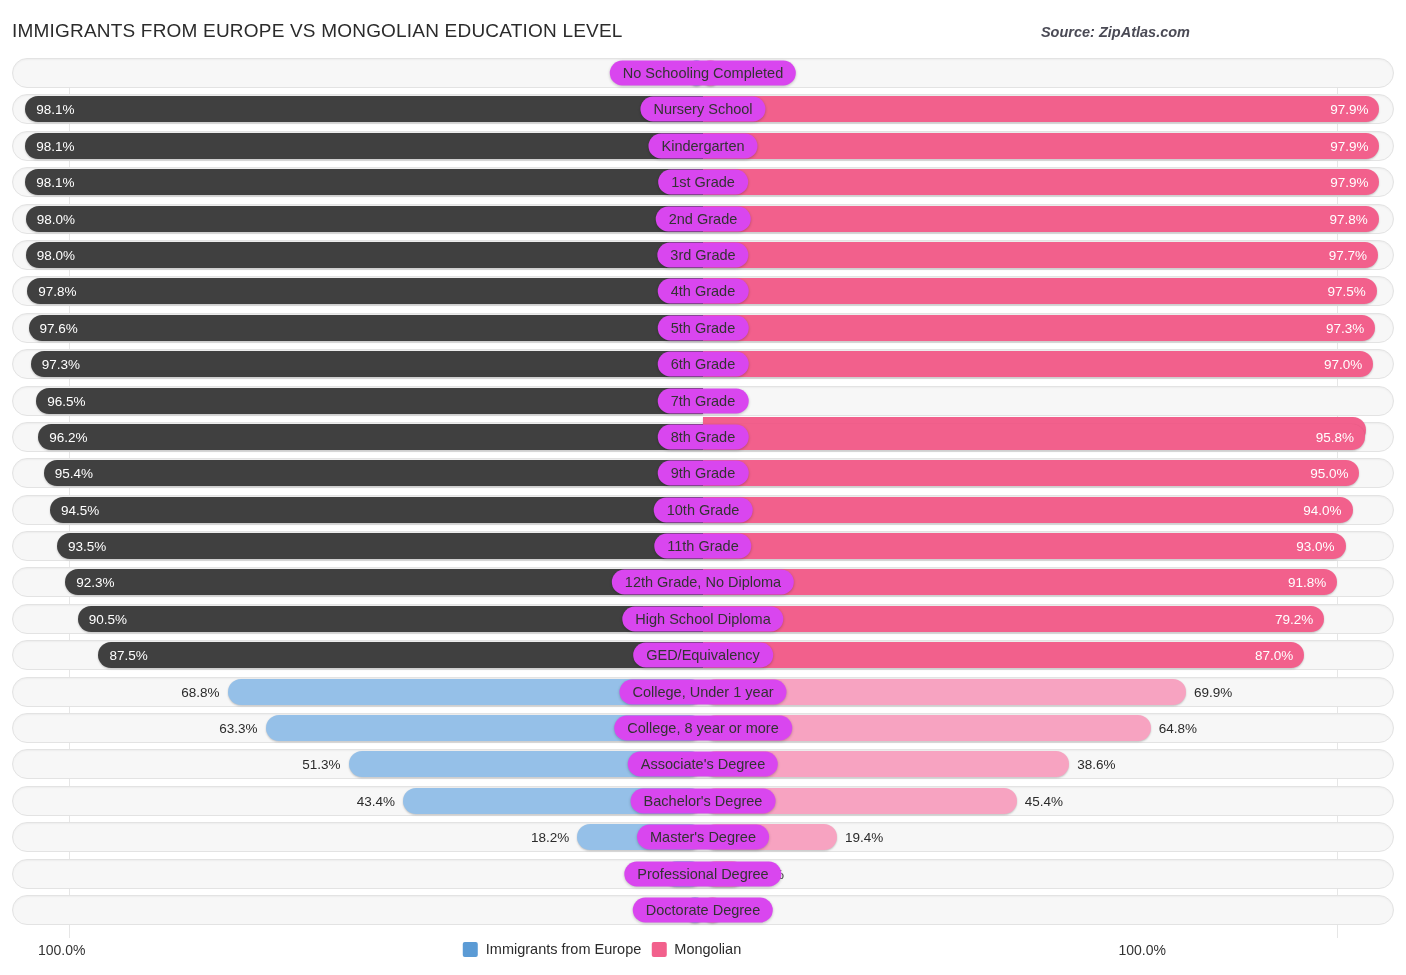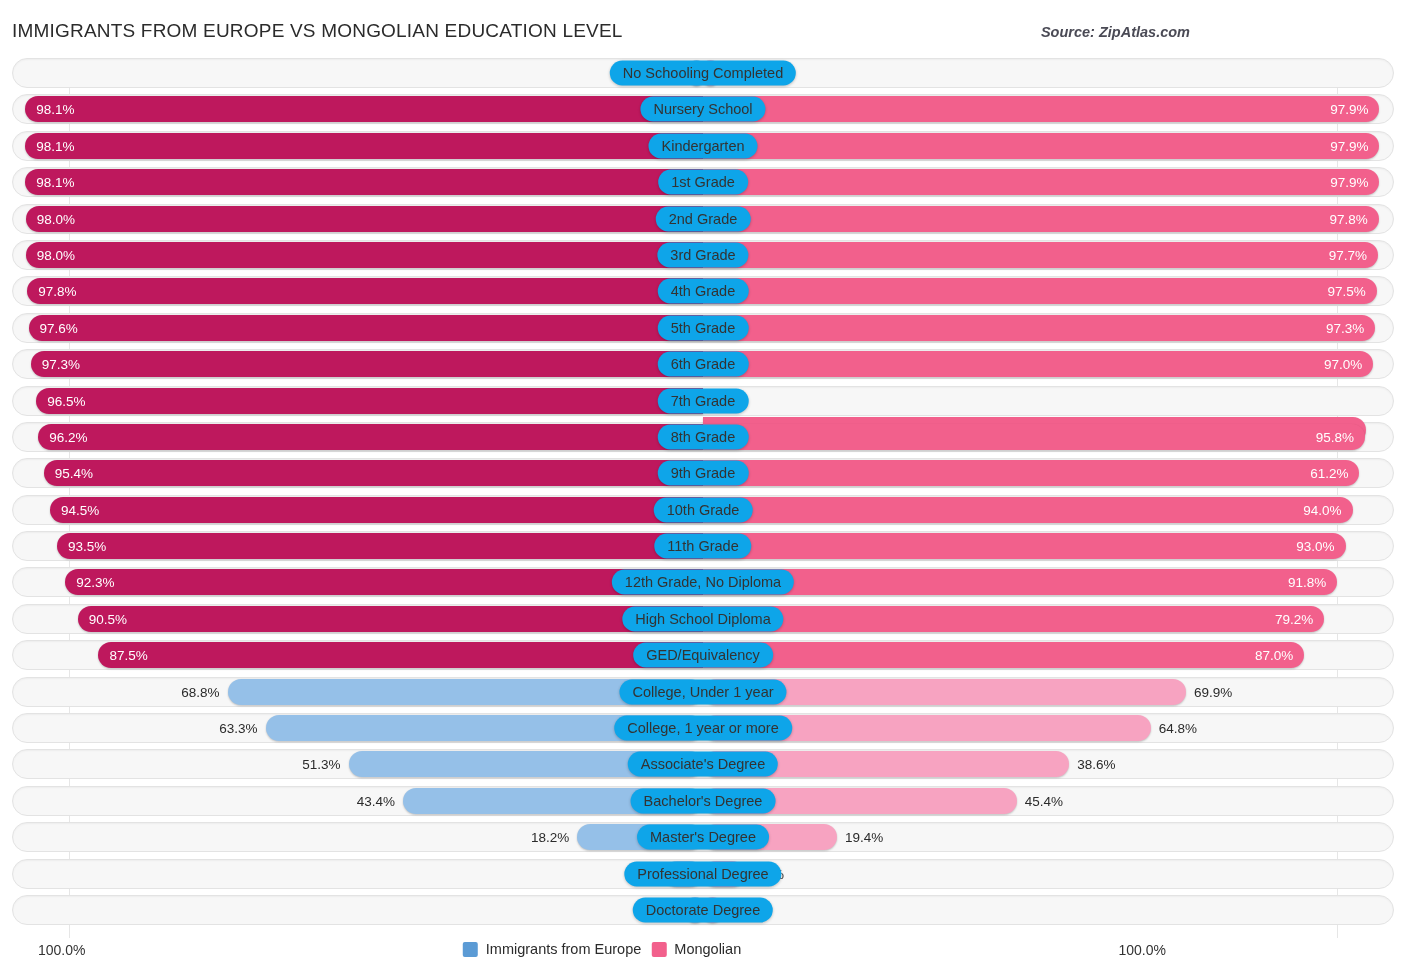--- a/index.html
+++ b/index.html
@@ -74,42 +74,42 @@
     border-radius: 16px;
     box-shadow: inset 0 1px 2px rgba(0,0,0,.045);
   }
 
   
   .center-label {
     position: absolute;
     left: 50%;
     top: 50%;
     transform: translate(-50%, -50%);
-    background: #0ea5e9;
+    background: #d946ef;
     border-radius: 14px;
     padding: 4px 13px 5px 13px;
     font-size: 14.5px;
     color: #333333;
     white-space: nowrap;
     z-index: 5;
     box-shadow: 0 1px 3px rgba(0,0,0,.24);
     line-height: 16px;
   }
 
   
   .bar {
     position: absolute;
     top: 2px;
     height: 26px;
     z-index: 2;
   }
   .bar-left {
     right: 50%;
     border-radius: 13px 0 0 13px;
-    background: #be185d;
+    background: #404040;
     box-shadow: 0 1px 2px rgba(0,0,0,.22);
   }
   .bar-right {
     left: 50%;
     border-radius: 0 13px 13px 0;
     background: #f2608c;
     box-shadow: 0 1px 2px rgba(0,0,0,.22);
   }
   .bar-left.pale  { background: #95c0e8; border-radius: 13px; }
   .bar-right.pale { background: #f7a3c1; border-radius: 13px; }
@@ -297,21 +297,21 @@
             <span class="val val-in val-right-in">95.8%</span>
           </div>
           <div class="center-label">8th Grade</div>
         </div>
         <div class="row">
           <div class="track"></div>
           <div class="bar bar-left" style="width: 659.214px;">
             <span class="val val-in val-left-in">95.4%</span>
           </div>
           <div class="bar bar-right" style="width: 656.45px;">
-            <span class="val val-in val-right-in">61.2%</span>
+            <span class="val val-in val-right-in">95.0%</span>
           </div>
           <div class="center-label">9th Grade</div>
         </div>
         <div class="row">
           <div class="track"></div>
           <div class="bar bar-left" style="width: 652.995px;">
             <span class="val val-in val-left-in">94.5%</span>
           </div>
           <div class="bar bar-right" style="width: 649.54px;">
             <span class="val val-in val-right-in">94.0%</span>
@@ -369,21 +369,21 @@
           <div class="center-label">College, Under 1 year</div>
         </div>
         <div class="row">
           <div class="track"></div>
           <div class="bar bar-left pale" style="width: 437.403px;">
             <span class="val val-out val-left-out">63.3%</span>
           </div>
           <div class="bar bar-right pale" style="width: 447.768px;">
             <span class="val val-out val-right-out">64.8%</span>
           </div>
-          <div class="center-label">College, 1 year or more</div>
+          <div class="center-label">College, 8 year or more</div>
         </div>
         <div class="row">
           <div class="track"></div>
           <div class="bar bar-left pale" style="width: 354.483px;">
             <span class="val val-out val-left-out">51.3%</span>
           </div>
           <div class="bar bar-right pale" style="width: 366.23px;">
             <span class="val val-out val-right-out">38.6%</span>
           </div>
           <div class="center-label">Associate's Degree</div>

